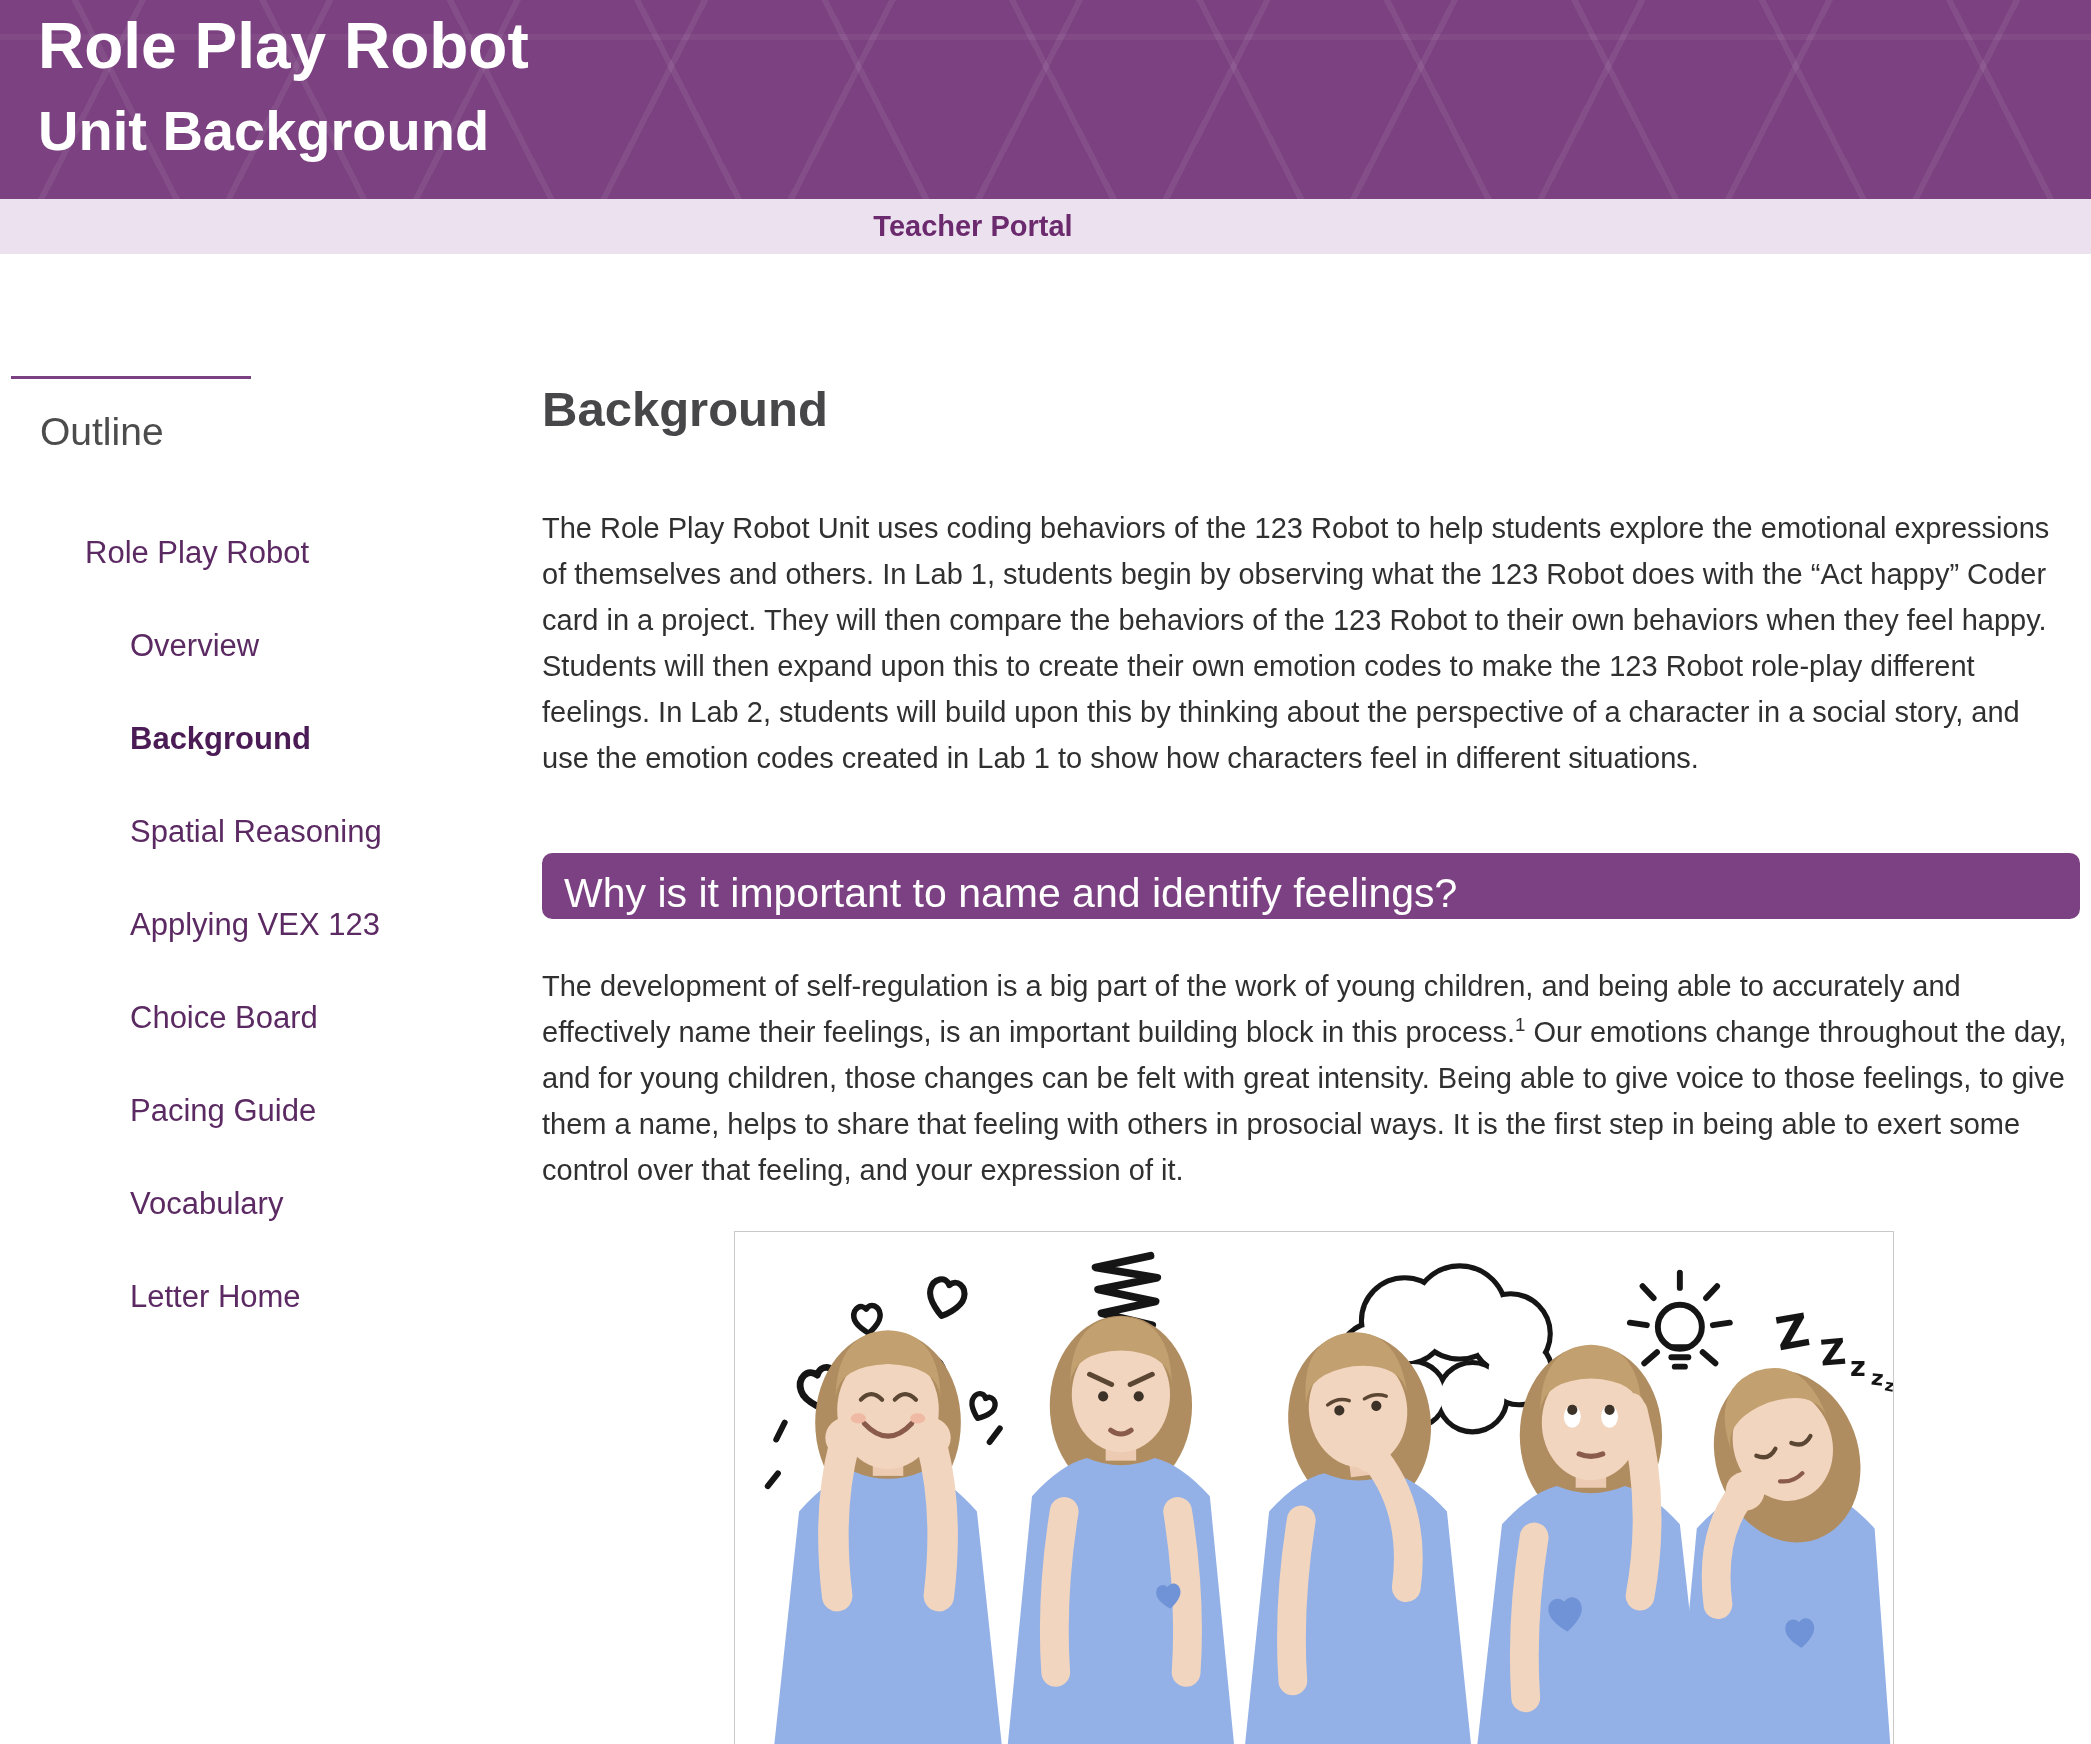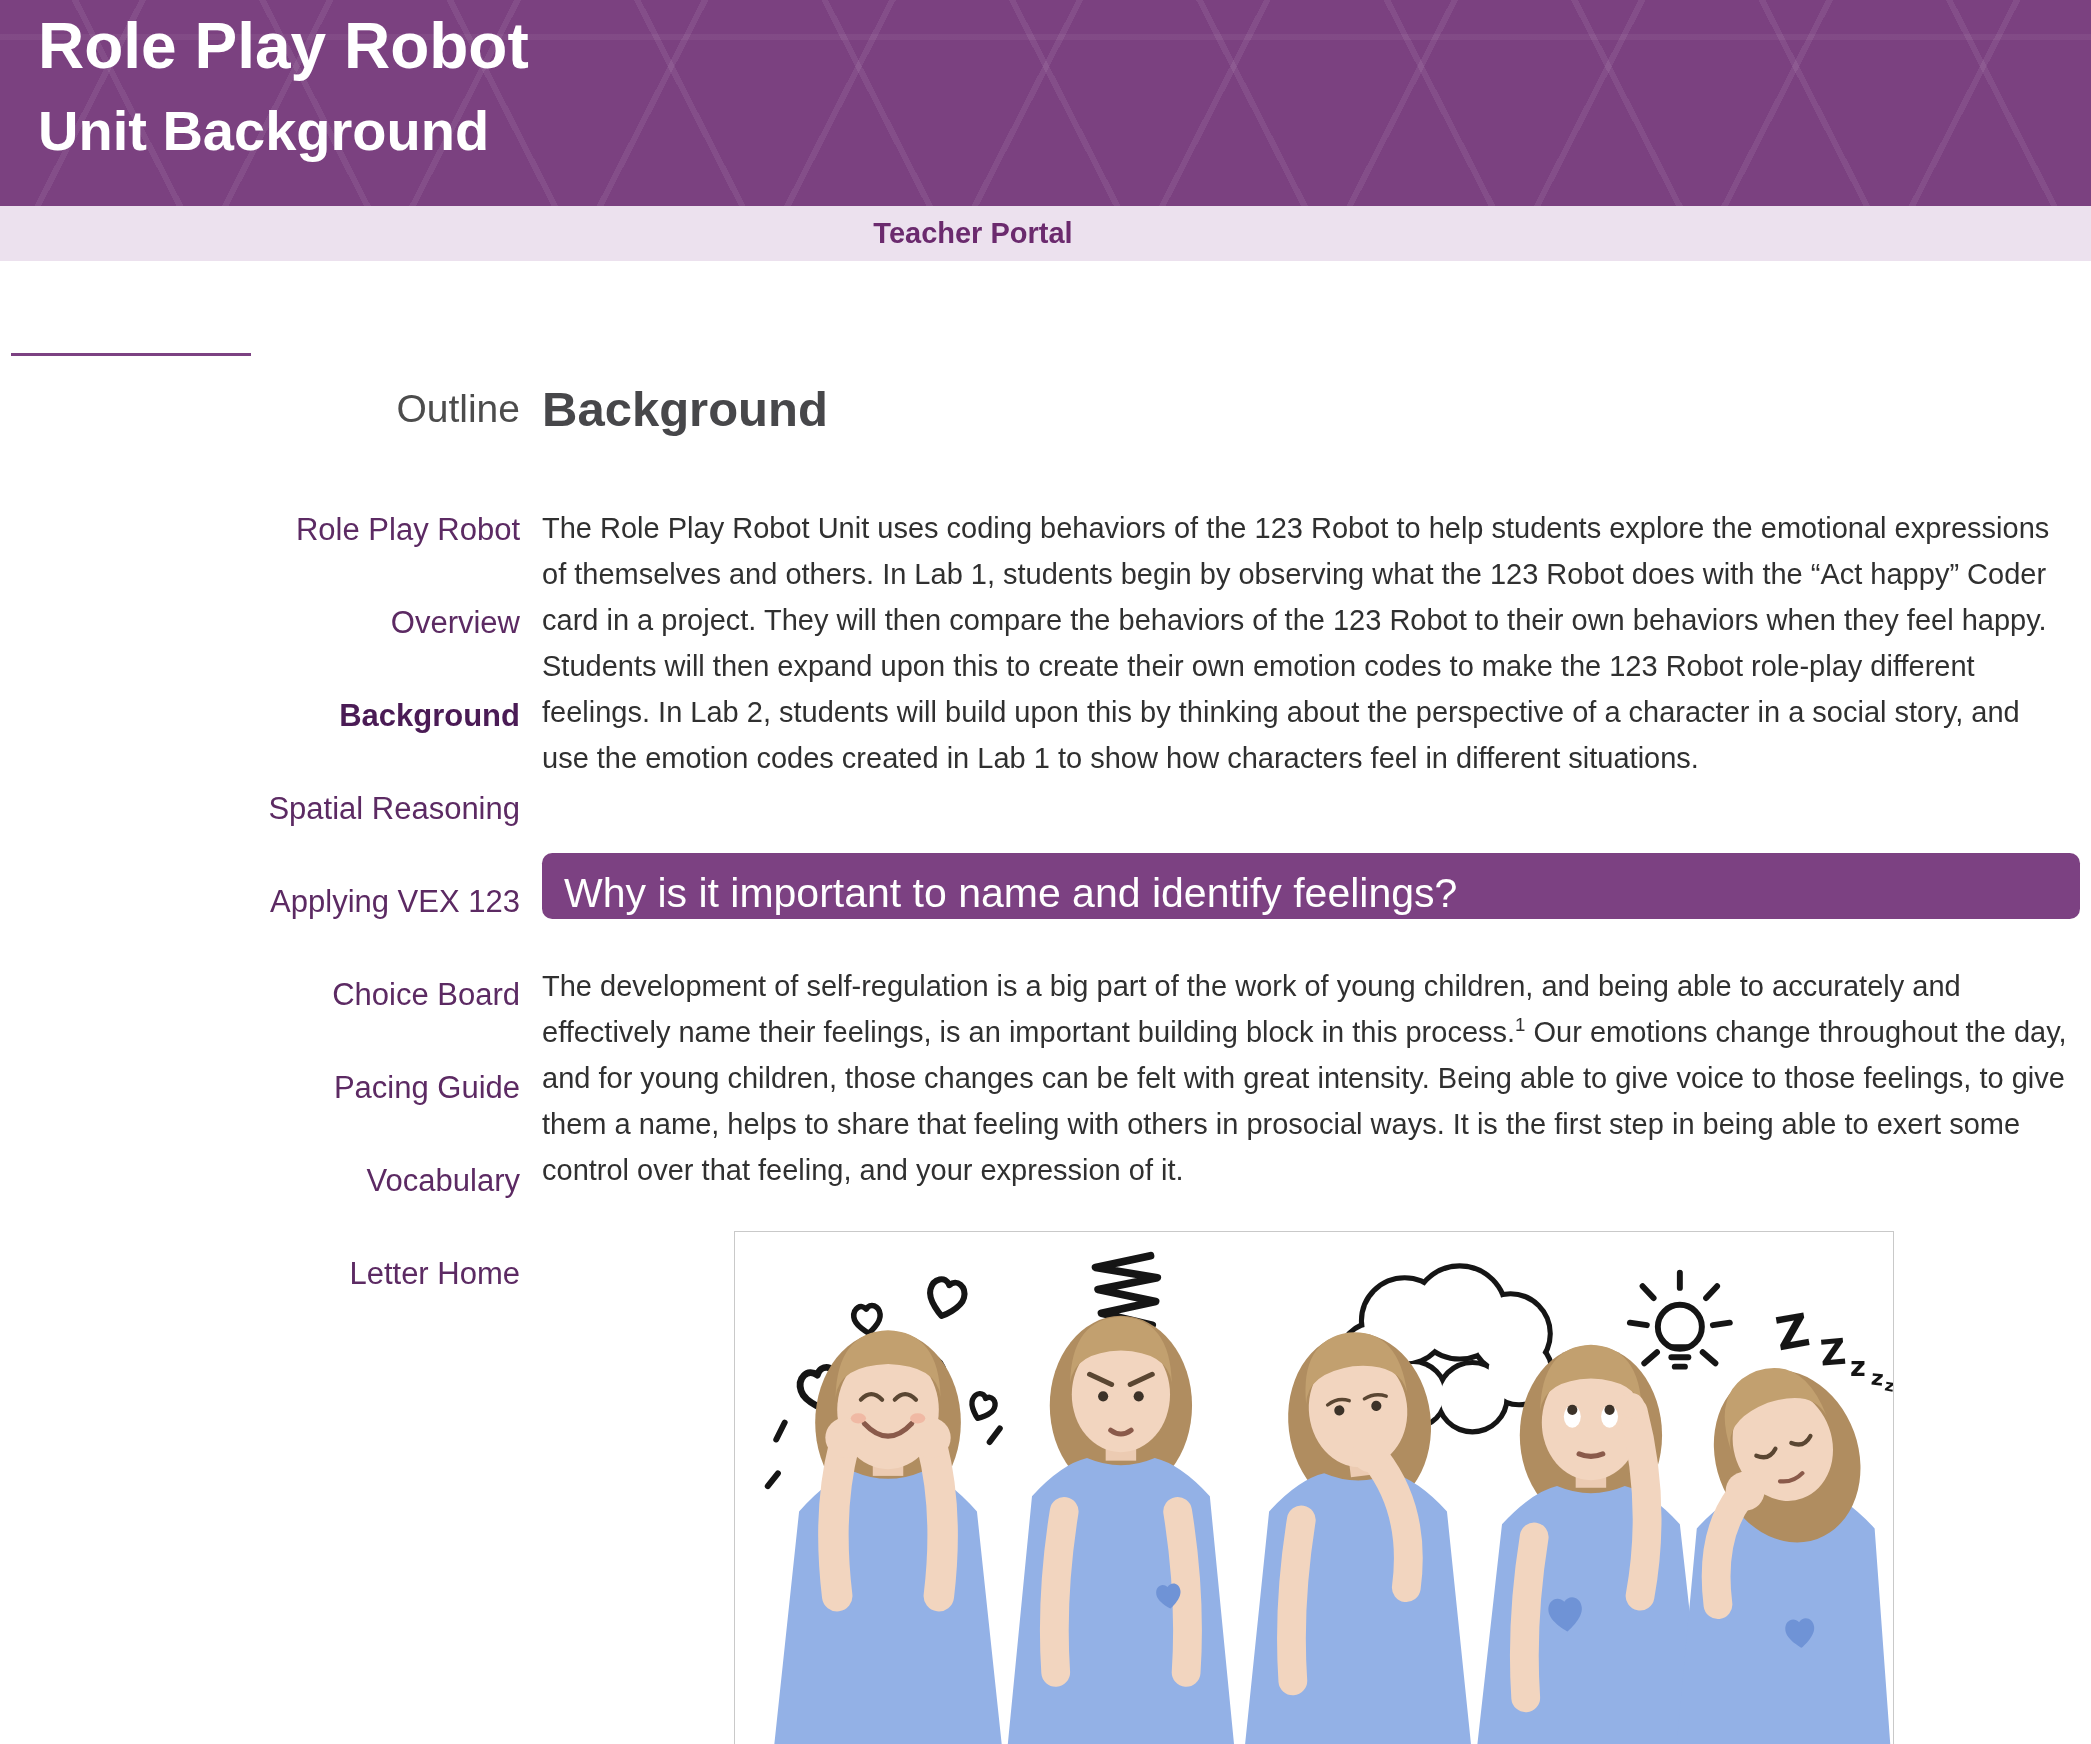--- a/index.html
+++ b/index.html
@@ -21,30 +21,30 @@
     position:absolute;left:38px;top:6.8px;color:#ffffff;
     font-size:64px;font-weight:bold;line-height:78px;letter-spacing:0;
   }
   .header-subtitle{
     position:absolute;left:38px;top:103px;color:#ffffff;
     font-size:56px;font-weight:bold;line-height:56px;
   }
 
   
   .portal-bar{
-    position:absolute;top:206px;left:0;width:2092px;height:55px;
+    position:absolute;top:199px;left:0;width:2092px;height:55px;
     background:#ece1ee;
   }
   .portal-bar span{
     display:block;width:1946px;text-align:center;
     font-size:29px;font-weight:bold;color:#6b2a6e;line-height:55px;
   }
 
   
-  .sidebar{position:absolute;left:11px;top:353px;width:509px;text-align:right;}
+  .sidebar{position:absolute;left:11px;top:376px;width:509px;}
   .sidebar-rule{width:240px;height:2.5px;background:#7c4182;}
   .sidebar-heading{
     margin:29px 0 0 29px;font-size:39px;color:#4c4c4c;line-height:47px;font-weight:normal;
   }
   .sidebar-list{list-style:none;margin:79px 0 0 74px;padding:0;}
   .sidebar-list li{
     margin:0 0 56px 0;font-size:31px;line-height:37px;color:#5c2a63;cursor:pointer;
   }
   .sidebar-list li.sub{padding-left:45px;}
   .sidebar-list li.active{font-weight:bold;color:#4a1b55;}

